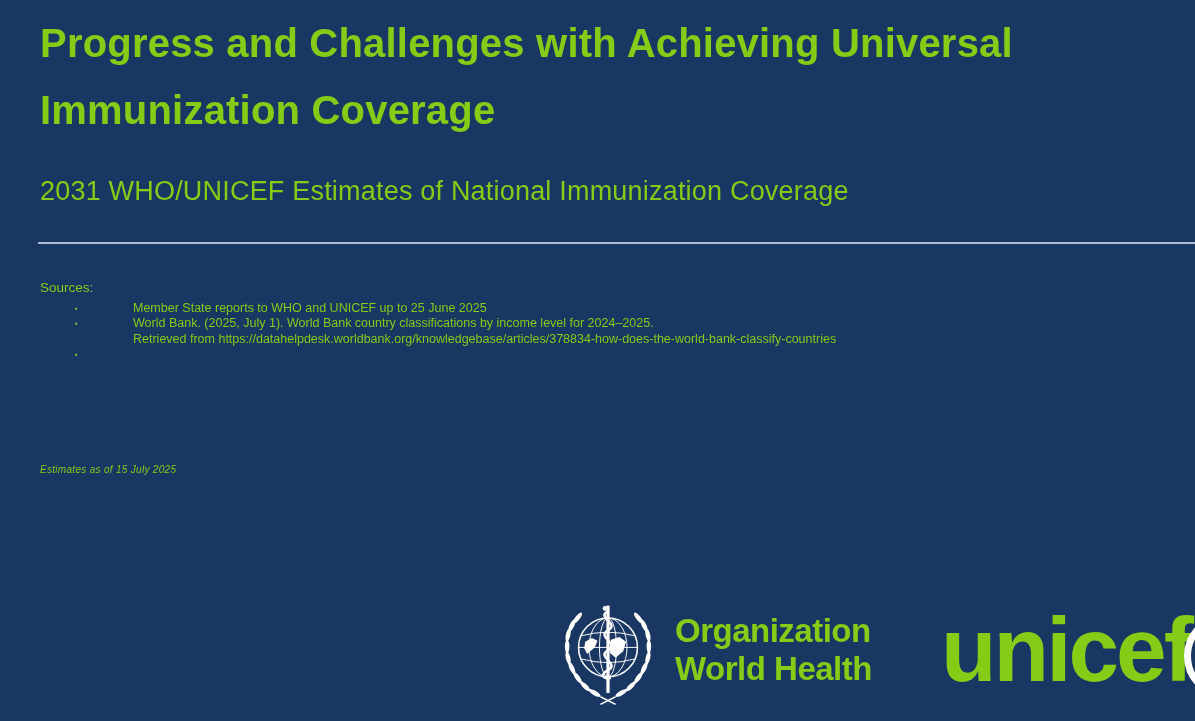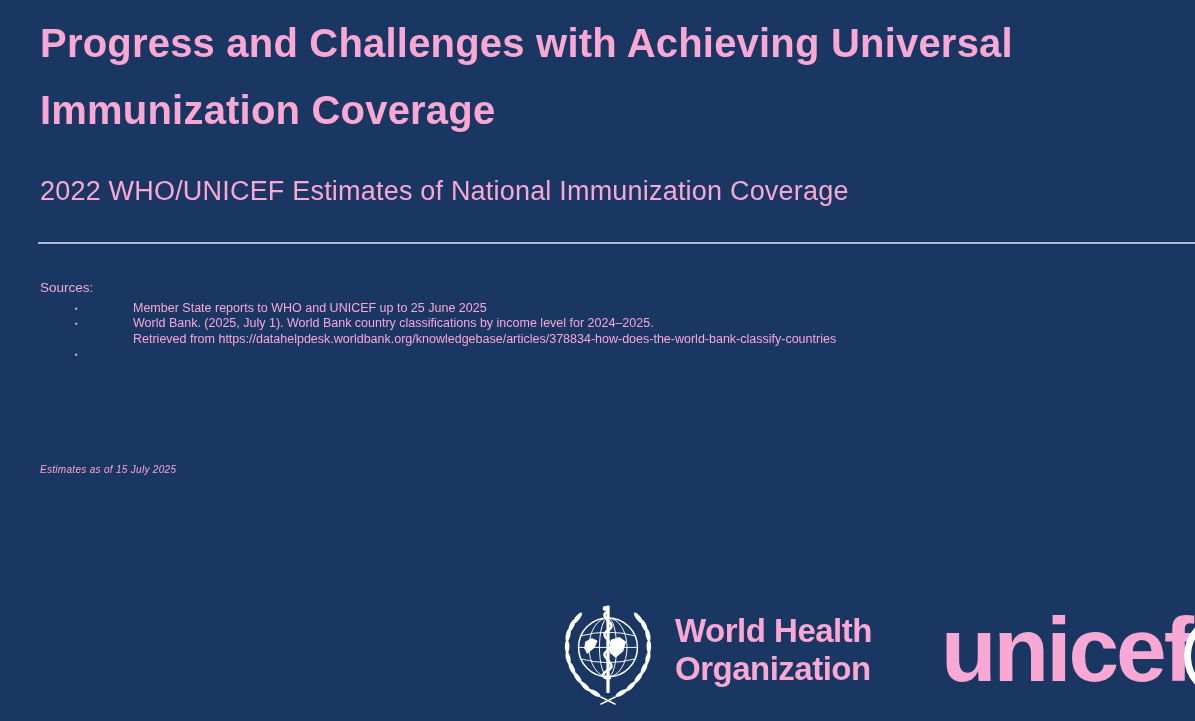--- a/index.html
+++ b/index.html
@@ -3,21 +3,21 @@
 <meta charset="utf-8">
 <style>
   * { margin:0; padding:0; box-sizing:border-box; }
   html, body { background:#1a3663; }
   .slide {
     position:relative;
     width:1195px; height:721px;
     background:#1a3663;
     overflow:hidden;
     font-family:"Liberation Sans", sans-serif;
-    color:#f9a8d4;
+    color:#84cc16;
   }
   .title {
     position:absolute; left:40px; top:10px;
     width:980px;
     font-size:40px; line-height:67px;
     font-weight:800; letter-spacing:0.2px;
   }
   .subtitle {
     position:absolute; left:40px; top:176px;
     font-size:27px; font-weight:400; letter-spacing:0.2px;
@@ -54,21 +54,21 @@
     border:7px solid #ffffff; border-radius:50%;
   }
 </style>
 </head>
 <body>
 
 <div class="slide">
 
   <h1 class="title">Progress and Challenges with Achieving Universal Immunization Coverage</h1>
 
-  <div class="subtitle">2022 WHO/UNICEF Estimates of National Immunization Coverage</div>
+  <div class="subtitle">2031 WHO/UNICEF Estimates of National Immunization Coverage</div>
 
   <div class="divider"></div>
 
   <div class="sources">
     <div class="sources-heading">Sources:</div>
     <ul class="sources-list">
       <li>
         <span class="bullet">▪</span>
         <span class="src-text">
           <span class="src-line">Member State reports to WHO and UNICEF up to 25 June 2025</span>
@@ -131,22 +131,22 @@
         <use href="#lf" transform="translate(98,74) rotate(115)"></use>
         <use href="#lf" transform="translate(102,63) rotate(102)"></use>
         <use href="#lf" transform="translate(103,51) rotate(90)"></use>
         <use href="#lf" transform="translate(102,39) rotate(78)"></use>
         <use href="#lf" transform="translate(98,29) rotate(65)"></use>
         <use href="#lf" transform="translate(92,21) rotate(52)"></use>
       </g>
       <path d="M52 112 L68 104 M52 104 L68 112" stroke="#ffffff" stroke-width="1.6" fill="none"></path>
     </svg>
     <div class="who-text">
+      <div>Organization</div>
       <div>World Health</div>
-      <div>Organization</div>
     </div>
   </div>
 
   <div class="unicef-logo">
     <span class="unicef-wordmark">unicef</span>
   </div>
   <div class="unicef-emblem"></div>
 
 </div>
 

